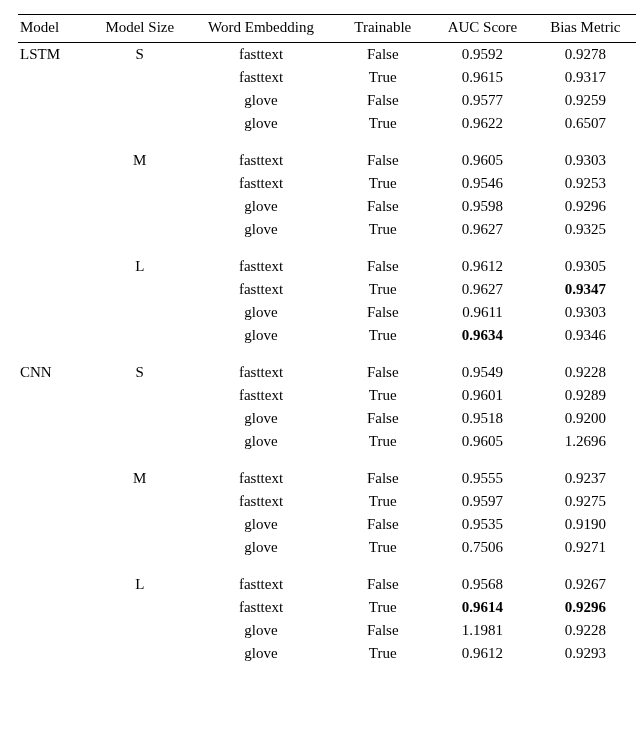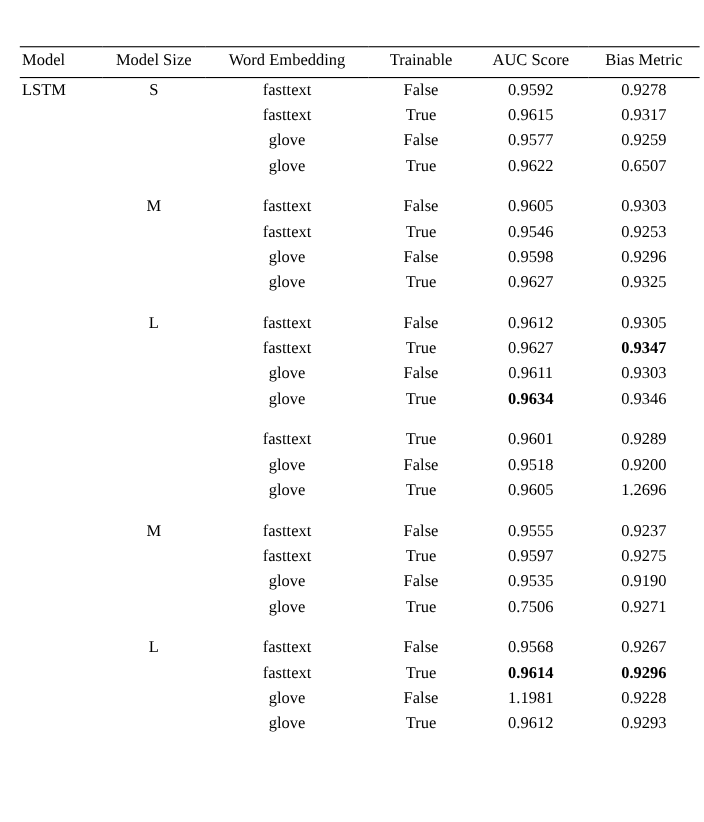--- a/index.html
+++ b/index.html
@@ -8,21 +8,20 @@
     width: 640px;
     height: 747px;
     background: #fff;
     font-family: "Times New Roman", Times, serif;
     font-size: 15px;
     color: #000;
   }
   .page {
     box-sizing: border-box;
     padding: 14px 4px 0 18px;
-    margin-top: 28px;
   }
   table {
     border-collapse: collapse;
     width: 100%;
     table-layout: fixed;
   }
   col.c-model  { width: 73px; }
   col.c-size   { width: 92px; }
   col.c-emb    { width: 145px; }
   col.c-train  { width: 93px; }
@@ -171,20 +170,28 @@
           <td class="center"></td>
           <td class="center">glove</td>
           <td class="center">True</td>
           <td class="center bold">0.9634</td>
           <td class="center">0.9346</td>
         </tr>
         <tr class="spacer">
           <td colspan="6"></td>
         </tr>
         <tr>
+          <td class="left">CNN</td>
+          <td class="center">S</td>
+          <td class="center">fasttext</td>
+          <td class="center">False</td>
+          <td class="center">0.9549</td>
+          <td class="center">0.9228</td>
+        </tr>
+        <tr>
           <td class="left"></td>
           <td class="center"></td>
           <td class="center">fasttext</td>
           <td class="center">True</td>
           <td class="center">0.9601</td>
           <td class="center">0.9289</td>
         </tr>
         <tr>
           <td class="left"></td>
           <td class="center"></td>

